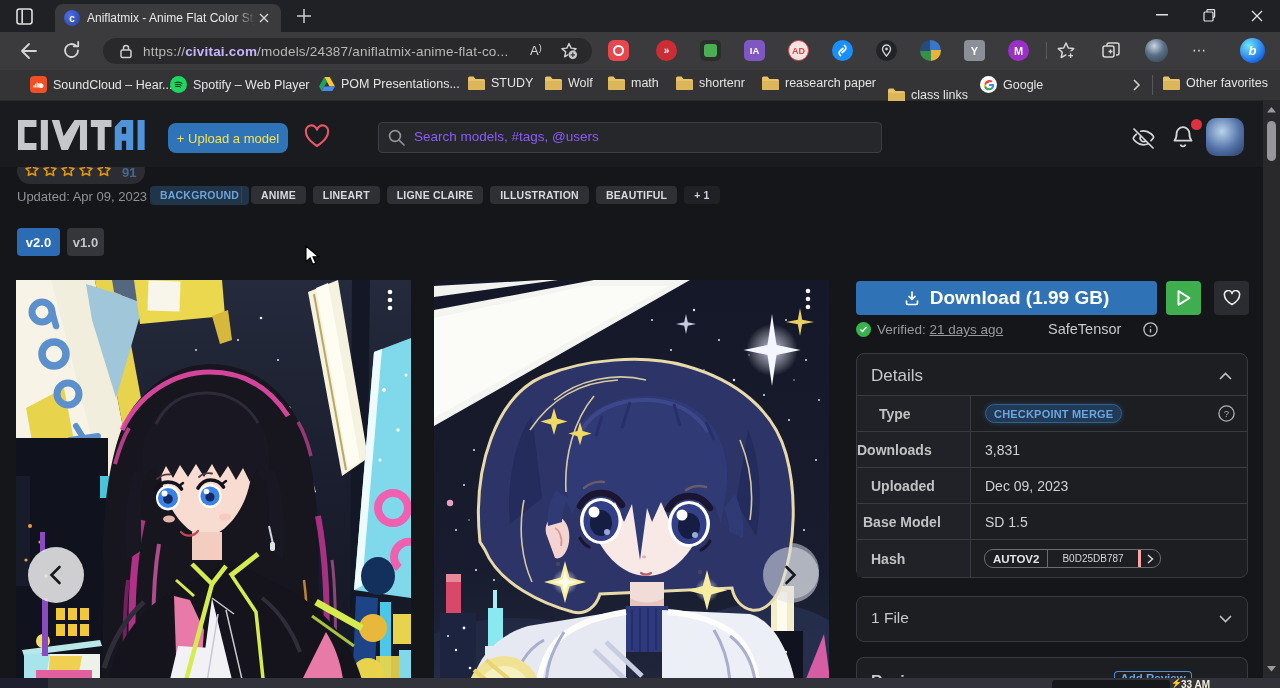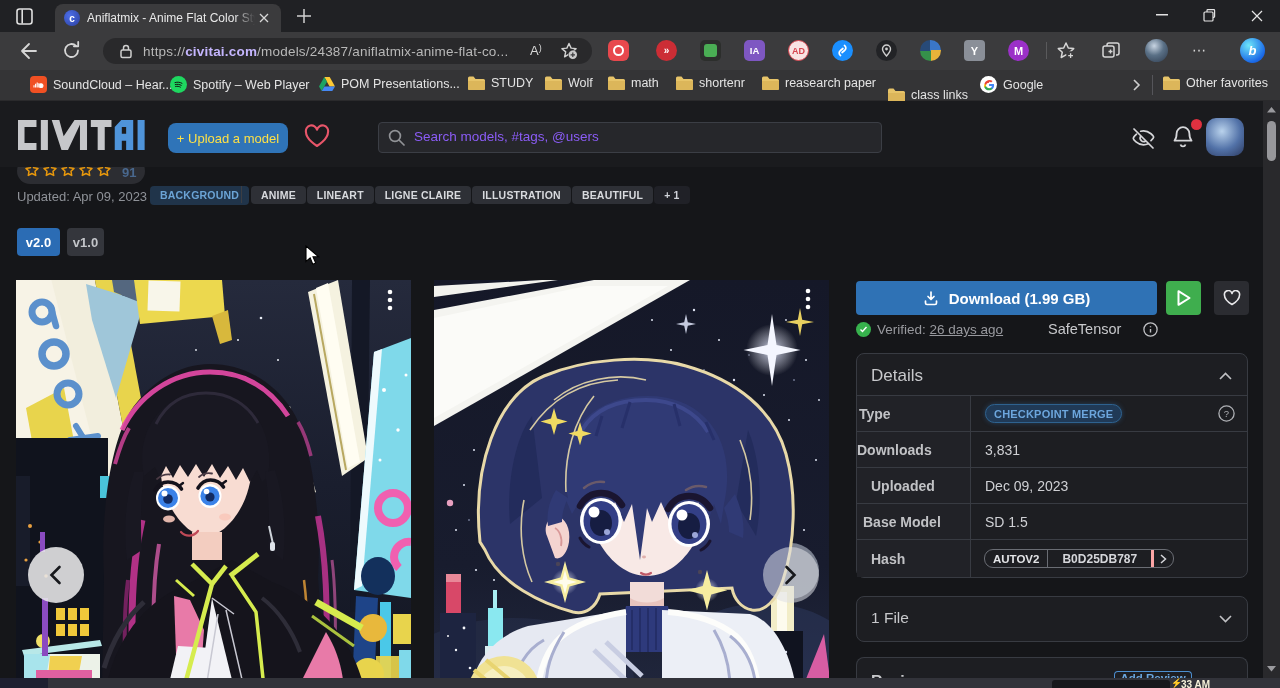--- a/index.html
+++ b/index.html
@@ -188,21 +188,21 @@
         <path d="M43 1l1.9 3.8 4.1.6-3 2.9.7 4.1-3.7-1.9-3.7 1.9.7-4.1-3-2.9 4.1-.6z"></path>
         <path d="M61 1l1.9 3.8 4.1.6-3 2.9.7 4.1-3.7-1.9-3.7 1.9.7-4.1-3-2.9 4.1-.6z"></path>
         <path d="M79 1l1.9 3.8 4.1.6-3 2.9.7 4.1-3.7-1.9-3.7 1.9.7-4.1-3-2.9 4.1-.6z"></path>
       </g>
     </svg>
     <div class="abs" style="left:122px;top:64px;color:#49688e;font-size:13px;font-weight:bold">91</div>
 
     <div class="abs" style="left:17px;top:88px;color:#8f9298;font-size:13px">Updated: Apr 09, 2023</div>
     <div class="abs" style="left:150px;top:84px"><span class="tagpill" style="background:#20344a;color:#6ba4d6;height:19px">BACKGROUND</span></div>
     <div class="abs" style="left:241px;top:85px;width:1px;height:17px;background:#3c3e44"></div>
-    <div class="abs" style="left:251px;top:85px;display:flex;gap:1px">
+    <div class="abs" style="left:251px;top:85px;display:flex;gap:7px">
       <span class="tagpill">ANIME</span>
           <span class="tagpill">LINEART</span>
           <span class="tagpill">LIGNE CLAIRE</span>
           <span class="tagpill">ILLUSTRATION</span>
           <span class="tagpill">BEAUTIFUL</span>
           <span class="tagpill" style="background:#202127;color:#cfd2d8">+ 1</span>
     </div>
 
     <div class="abs" style="left:17px;top:127px;width:43px;height:28px;background:#2b6cb4;border-radius:4px;color:#fff;font-weight:bold;font-size:13px;display:flex;align-items:center;justify-content:center">v2.0</div>
     <div class="abs" style="left:67px;top:127px;width:37px;height:28px;background:#34363c;border-radius:4px;color:#c3c5c9;font-weight:bold;font-size:13px;display:flex;align-items:center;justify-content:center">v1.0</div>
@@ -571,54 +571,54 @@
     <div class="abs" style="left:763px;top:446px;width:56px;height:56px;border-radius:50%;background:rgba(222,224,230,.55);z-index:4"></div>
     <svg class="abs" style="left:784px;top:464px;z-index:4" width="14" height="20" viewBox="0 0 14 20">
           <path d="M2.5 2l8 8-8 8" fill="none" stroke="#17181c" stroke-width="2.6" stroke-linecap="round"></path>
         </svg>
 
     <div class="abs" style="left:856px;top:180px;width:301px;height:34px;background:#2f72b5;border-radius:4px;display:flex;align-items:center;justify-content:center;gap:10px">
       <svg width="16" height="16" viewBox="0 0 16 16">
             <path d="M8 2v7M5 6.5L8 9.5l3-3" fill="none" stroke="#fff" stroke-width="1.7" stroke-linecap="round" stroke-linejoin="round"></path>
             <path d="M2.5 11v2a1.5 1.5 0 001.5 1.5h8a1.5 1.5 0 001.5-1.5v-2" fill="none" stroke="#fff" stroke-width="1.7" stroke-linecap="round"></path>
           </svg>
-      <span style="color:#fff;font-weight:bold;font-size:15px">Download (1.99 GB)</span>
+      <span style="color:#fff;font-weight:bold;font-size:19px">Download (1.99 GB)</span>
     </div>
     <div class="abs" style="left:1166px;top:180px;width:35px;height:34px;background:#3fae4e;border-radius:4px;display:flex;align-items:center;justify-content:center">
           <svg width="16" height="18" viewBox="0 0 16 18">
             <path d="M2.5 2.2L13.5 9 2.5 15.8z" fill="none" stroke="#fff" stroke-width="2" stroke-linejoin="round"></path>
           </svg>
         </div>
     <div class="abs" style="left:1214px;top:180px;width:35px;height:34px;background:#2b2c31;border-radius:4px;display:flex;align-items:center;justify-content:center">
           <svg width="18" height="16" viewBox="0 0 18 16">
             <path d="M9 14.5S1.5 10 1.5 5.2A3.8 3.8 0 019 3.5a3.8 3.8 0 017.5 1.7C16.5 10 9 14.5 9 14.5z" fill="none" stroke="#e8e8ea" stroke-width="1.6" stroke-linejoin="round"></path>
           </svg>
         </div>
     <span class="fvi abs" style="left:856px;top:221px;width:15px;height:15px;border-radius:50%;background:#37b24d">
           <svg width="9" height="9" viewBox="0 0 9 9">
             <path d="M1.5 4.5l2 2 4-4.5" fill="none" stroke="#fff" stroke-width="1.4"></path>
           </svg>
         </span>
-    <div class="abs" style="left:877px;top:221px;color:#98999e;font-size:13.5px">Verified: <span style="text-decoration:underline">26 days ago</span></div>
+    <div class="abs" style="left:877px;top:221px;color:#98999e;font-size:13.5px">Verified: <span style="text-decoration:underline">21 days ago</span></div>
     <div class="abs" style="left:1048px;top:220px;color:#c8c9cc;font-size:14.5px">SafeTensor</div>
     <svg class="abs" style="left:1143px;top:221px" width="15" height="15" viewBox="0 0 15 15">
           <circle cx="7.5" cy="7.5" r="6.6" fill="none" stroke="#c0c1c4" stroke-width="1.3"></circle>
           <path d="M7.5 7v3.4M7.5 4.3v.9" stroke="#c0c1c4" stroke-width="1.4"></path>
         </svg>
 
     <div class="card" style="left:856px;top:252px;width:392px;height:225px"></div>
     <div class="abs" style="left:871px;top:265px;color:#c7c8cb;font-size:17px">Details</div>
     <svg class="abs" style="left:1219px;top:271px" width="13" height="8" viewBox="0 0 13 8">
           <path d="M1 7l5.5-5.5L12 7" fill="none" stroke="#c0c1c4" stroke-width="1.6"></path>
         </svg>
     <div class="abs" style="left:857px;top:294px;width:390px;height:1px;background:#383b42"></div>
 
     <div id="dtable" class="abs" style="left:857px;top:295px;width:390px;font-size:14px">
       <div style="display:flex;height:36px;border-bottom:1px solid #383b42">
-        <div class="rowlab" style="width:114px;border-right:1px solid #383b42;display:flex;align-items:center;padding-left:2px">Type</div>
+        <div class="rowlab" style="width:114px;border-right:1px solid #383b42;display:flex;align-items:center;padding-left:22px">Type</div>
         <div style="flex:1;display:flex;align-items:center;padding-left:14px;position:relative">
           <span style="background:#203a57;border:1px solid #2e628f;box-shadow:0 0 5px rgba(60,130,200,.35);color:#6ca6dd;font-size:11px;font-weight:bold;letter-spacing:.2px;padding:2.5px 8px;border-radius:10px">CHECKPOINT MERGE</span>
           <svg style="position:absolute;right:12px" width="17" height="17" viewBox="0 0 17 17">
                 <circle cx="8.5" cy="8.5" r="7.6" fill="none" stroke="#aeb0b4" stroke-width="1.3"></circle>
                 <text x="8.5" y="12" text-anchor="middle" font-size="9.5" fill="#aeb0b4" font-family="Liberation Sans">?</text>
               </svg>
         </div>
       </div>
       <div style="display:flex;height:36px;border-bottom:1px solid #383b42">
         <div class="rowlab" style="width:114px;border-right:1px solid #383b42;display:flex;align-items:center;">Downloads</div>
@@ -630,21 +630,21 @@
       </div>
       <div style="display:flex;height:36px;border-bottom:1px solid #383b42">
         <div class="rowlab" style="width:114px;border-right:1px solid #383b42;display:flex;align-items:center;padding-left:6px">Base Model</div>
         <div style="flex:1;display:flex;align-items:center;padding-left:14px;color:#cfd0d4">SD 1.5</div>
       </div>
       <div style="display:flex;height:37px">
         <div class="rowlab" style="width:114px;border-right:1px solid #383b42;display:flex;align-items:center;padding-left:14px">Hash</div>
         <div style="flex:1;display:flex;align-items:center;padding-left:13px">
           <div style="display:flex;height:19px;border:1px solid #6a6d74;border-radius:9px;overflow:hidden;align-items:stretch">
             <span style="display:flex;align-items:center;padding:0 8px;color:#e3e4e7;font-weight:bold;font-size:11.5px;border-right:1px solid #6a6d74">AUTOV2</span>
-            <span style="display:flex;align-items:center;padding:0 14px;color:#d5d6da;font-weight:bold;font-size:12px;border-right:3px solid #fca5a5">B0D25DB787</span>
+            <span style="display:flex;align-items:center;padding:0 14px;color:#d5d6da;font-weight:normal;font-size:10px;border-right:3px solid #fca5a5">B0D25DB787</span>
             <span style="display:flex;align-items:center;padding:0 6px">
                   <svg width="7" height="10" viewBox="0 0 7 10">
                     <path d="M1 1l4.5 4L1 9" fill="none" stroke="#d5d6da" stroke-width="1.5"></path>
                   </svg>
                 </span>
           </div>
         </div>
       </div>
     </div>
 

